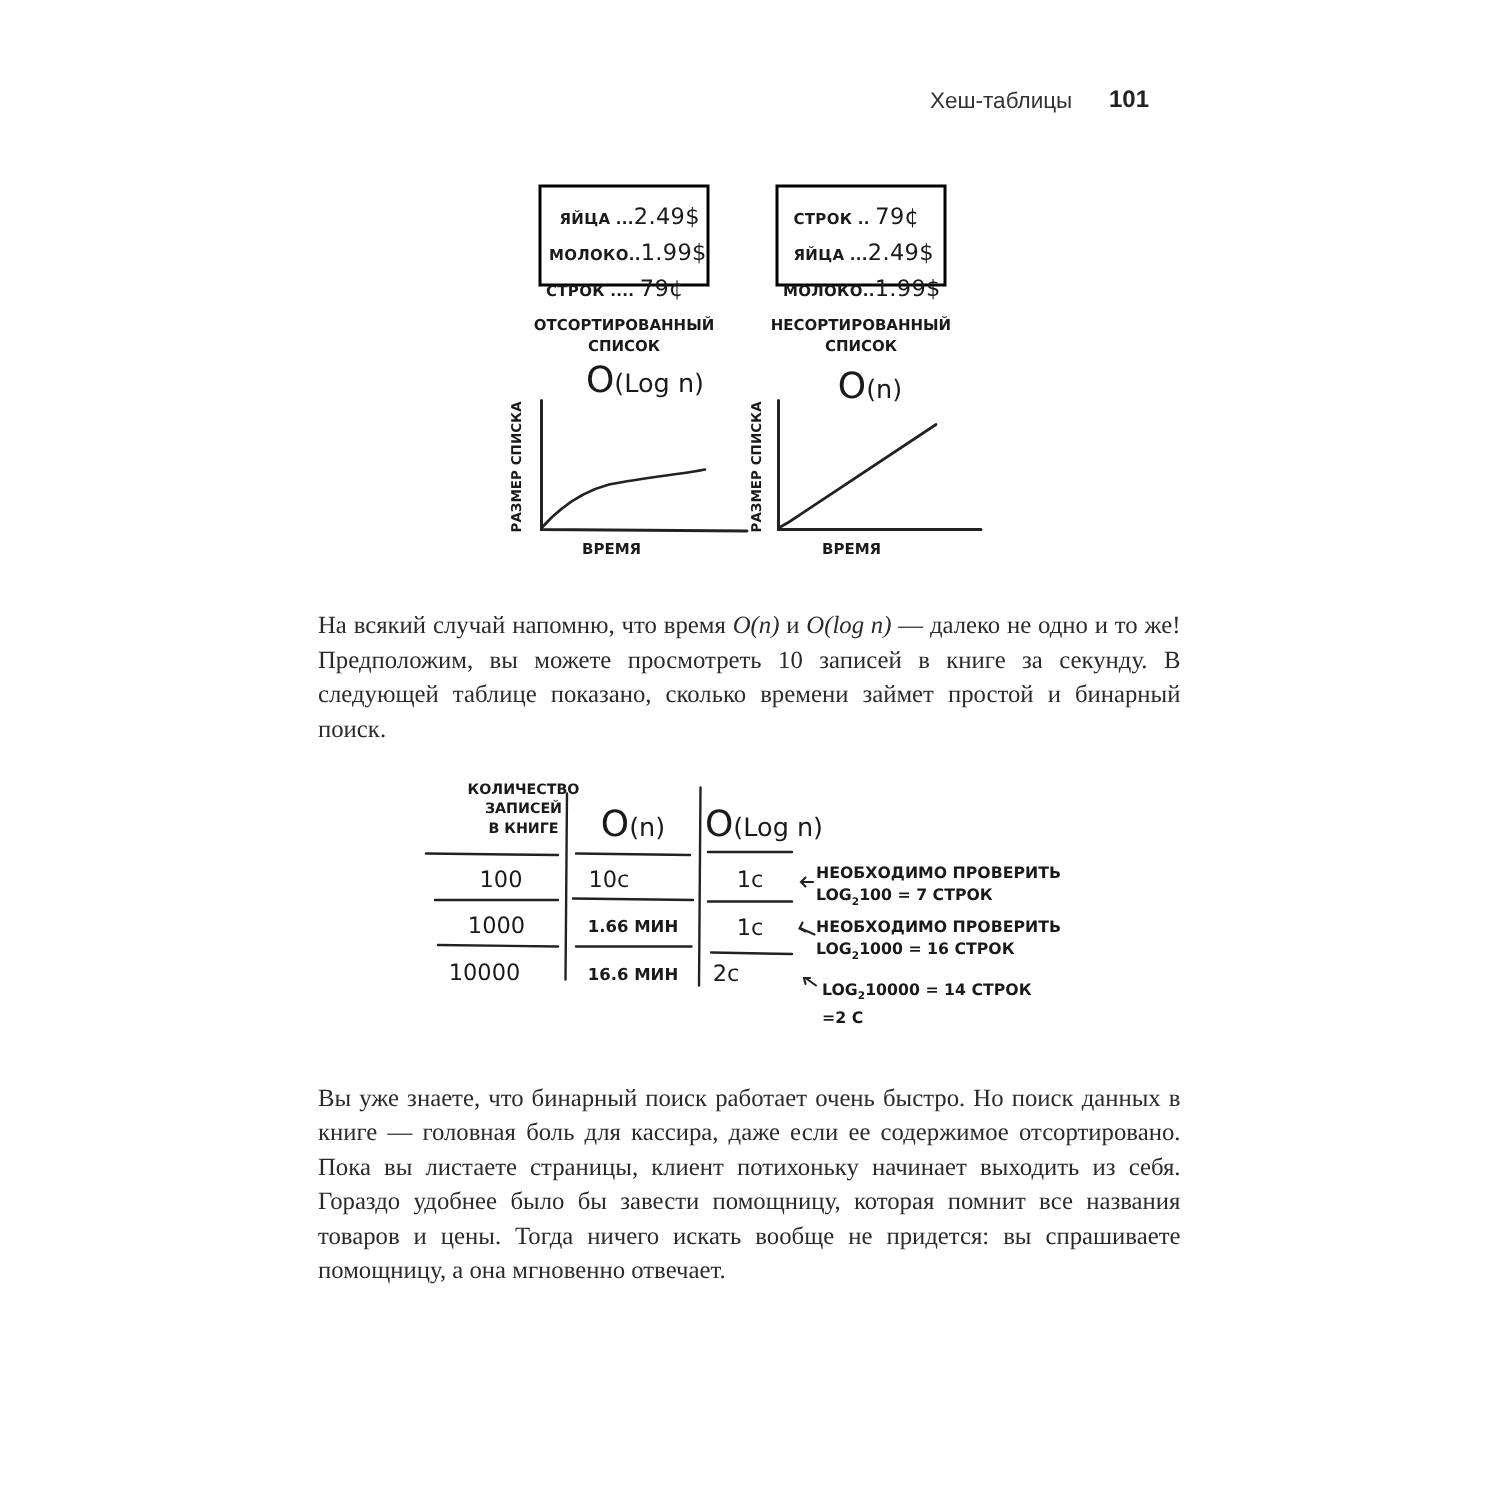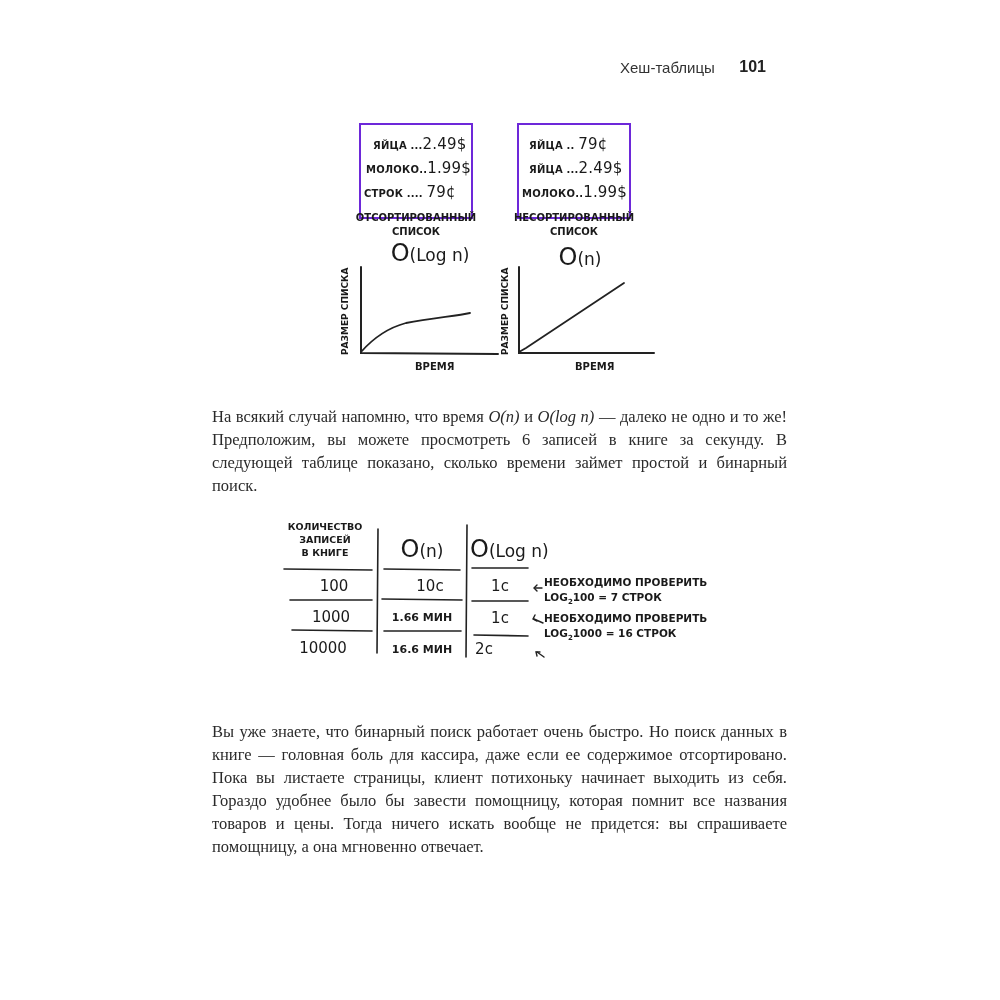--- a/index.html
+++ b/index.html
@@ -4,41 +4,41 @@
   <style>
     html, body { margin:0; padding:0; background:#ffffff; }
     body { width:1000px; height:1000px; position:relative; overflow:hidden; color:#222; }
     .hand { font-family: "DejaVu Sans", sans-serif; font-weight:bold; color:#1a1a1a; }
     .serif { font-family: "Liberation Serif", serif; }
     .running-head { position:absolute; top:57px; left:620px; width:148px; height:22px; font-family:"Liberation Sans", sans-serif; }
     .rh-title { position:absolute; left:0; top:2px; font-size:15px; color:#333; }
     .rh-page { position:absolute; right:2px; top:1px; font-size:16px; font-weight:bold; color:#222; }
 
     .fig1 { position:absolute; left:330px; top:115px; width:330px; height:270px; }
-    .price-box { position:absolute; width:114px; height:96px; border:2px solid #6d28d9; box-sizing:border-box; }
+    .price-box { position:absolute; width:114px; height:68px; border:2px solid #000000; box-sizing:border-box; }
     .price-box .row { position:absolute; left:6px; font-size:10px; letter-spacing:0.2px; white-space:nowrap; }
     .price-box .row .val { font-size:15px; font-weight:normal; }
     .box-left { left:29px; top:8px; }
     .box-right { left:187px; top:8px; }
     .caption { position:absolute; text-align:center; font-size:10px; line-height:14px; }
     .bigo { position:absolute; text-align:center; font-family:"DejaVu Sans", sans-serif; font-size:24px; font-weight:normal; color:#1a1a1a; }
     .bigo small { font-size:17px; }
     .graph { position:absolute; }
     .ylabel { position:absolute; font-size:9px; transform:rotate(-90deg); transform-origin:left top; white-space:nowrap; }
-    .xlabel { position:absolute; font-size:10px;margin-left:27px; }
+    .xlabel { position:absolute; font-size:10px; }
 
     .para { position:absolute; left:212px; width:575px; font-size:16.5px; line-height:23px; text-align:justify; color:#2a2a2a; }
     .para p { margin:0; }
     .para1 { top:405px; }
     .para2 { top:720px; }
     .lastline { text-align-last:left; }
 
     .fig2 { position:absolute; left:280px; top:515px; width:430px; height:180px; }
     .tcell { position:absolute; text-align:center; white-space:nowrap; }
-    .head-small { font-size:9.5px; line-height:13px; }
+    .head-small { font-size:9.5px; line-height:13px;margin-left:24px; }
     .data { font-size:15px; font-weight:normal; font-family:"DejaVu Sans", sans-serif; }
     .data-sm { font-size:11px; font-weight:bold; }
     .note { position:absolute; font-size:10.5px; line-height:15px; white-space:nowrap; }
     .note sub { font-size:7px; }
   </style>
 </head>
 <body>
 
 <div class="running-head">
   <span class="rh-title">Хеш-таблицы</span>
@@ -54,21 +54,21 @@
     <div class="row" style="top:34px;left:5px;">
       <span>МОЛОКО..</span><span class="val">1.99$</span>
     </div>
     <div class="row" style="top:58px;left:3px;">
       <span>СТРОК ....</span> <span class="val">79¢</span>
     </div>
   </div>
 
   <div class="price-box box-right">
     <div class="row" style="top:10px;left:10px;">
-      <span>ЯЙЦА ..</span> <span class="val">79¢</span>
+      <span>СТРОК ..</span> <span class="val">79¢</span>
     </div>
     <div class="row" style="top:34px;left:10px;">
       <span>ЯЙЦА ...</span><span class="val">2.49$</span>
     </div>
     <div class="row" style="top:58px;left:3px;">
       <span>МОЛОКО..</span><span class="val">1.99$</span>
     </div>
   </div>
 
   <div class="caption" style="left:0px;top:96px;width:172px;">
@@ -96,21 +96,21 @@
 
   <svg class="graph" style="left:184px;top:150px;" width="150" height="92" viewBox="0 0 150 92">
     <path d="M5,2 L5,88 L140,88" fill="none" stroke="#222" stroke-width="2" stroke-linecap="round"></path>
     <path d="M5,87 L12,83 L110,18" fill="none" stroke="#222" stroke-width="1.8" stroke-linecap="round"></path>
   </svg>
   <div class="ylabel" style="left:170px;top:240px;">РАЗМЕР СПИСКА</div>
   <div class="xlabel" style="left:218px;top:246px;">ВРЕМЯ</div>
 </div>
 
 <div class="para para1 serif">
-  <p class="lastline"><span>На всякий случай напомню, что время </span><i>O(n)</i><span> и </span><i>O(log n)</i><span> — далеко не одно и то же! Предположим, вы можете просмотреть 6 записей в книге за секунду. В следующей таблице показано, сколько времени займет простой и бинарный поиск.</span></p>
+  <p class="lastline"><span>На всякий случай напомню, что время </span><i>O(n)</i><span> и </span><i>O(log n)</i><span> — далеко не одно и то же! Предположим, вы можете просмотреть 10 записей в книге за секунду. В следующей таблице показано, сколько времени займет простой и бинарный поиск.</span></p>
 </div>
 
 <div class="fig2 hand">
   <svg style="position:absolute;left:0;top:0;" width="430" height="180" viewBox="0 0 430 180">
     <g stroke="#222" stroke-width="1.6" fill="none" stroke-linecap="round">
 
       <path d="M98,14 L97,138"></path>
       <path d="M187,10 L186,142"></path>
 
       <path d="M4,54 L92,55"></path>
@@ -142,36 +142,40 @@
     <div>В КНИГЕ</div>
   </div>
   <div class="tcell bigo" style="left:104px;top:20px;width:76px;position:absolute;">
     <span>O</span><small>(n)</small>
   </div>
   <div class="tcell bigo" style="left:190px;top:20px;width:90px;text-align:left;position:absolute;">
     <span>O</span><small>(Log n)</small>
   </div>
 
   <div class="tcell data" style="left:14px;top:62px;width:80px;">100</div>
-  <div class="tcell data" style="left:112px;top:62px;width:76px;">10с</div>
+  <div class="tcell data" style="left:88px;top:62px;width:76px;">10с</div>
   <div class="tcell data" style="left:192px;top:62px;width:56px;">1с</div>
 
   <div class="tcell data" style="left:10px;top:93px;width:82px;">1000</div>
   <div class="tcell data-sm" style="left:104px;top:96px;width:76px;">1.66 МИН</div>
   <div class="tcell data" style="left:192px;top:94px;width:56px;">1с</div>
 
   <div class="tcell data" style="left:0;top:124px;width:86px;">10000</div>
   <div class="tcell data-sm" style="left:104px;top:128px;width:76px;">16.6 МИН</div>
   <div class="tcell data" style="left:176px;top:125px;width:56px;">2с</div>
 
   <div class="note" style="left:264px;top:60px;">
     <div>НЕОБХОДИМО ПРОВЕРИТЬ</div>
     <div><span>LOG</span><sub>2</sub><span>100 = 7 СТРОК</span></div>
   </div>
   <div class="note" style="left:264px;top:96px;">
     <div>НЕОБХОДИМО ПРОВЕРИТЬ</div>
     <div><span>LOG</span><sub>2</sub><span>1000 = 16 СТРОК</span></div>
   </div>
+  <div class="note" style="left:268px;top:138px;">
+    <div><span>LOG</span><sub>2</sub><span>10000 = 14 СТРОК</span></div>
+    <div>=2 С</div>
+  </div>
 </div>
 
 <div class="para para2 serif">
   <p class="lastline">Вы уже знаете, что бинарный поиск работает очень быстро. Но поиск данных в книге — головная боль для кассира, даже если ее содержимое отсортировано. Пока вы листаете страницы, клиент потихоньку начинает выходить из себя. Гораздо удобнее было бы завести помощницу, которая помнит все названия товаров и цены. Тогда ничего искать вообще не придется: вы спрашиваете помощницу, а она мгновенно отвечает.</p>
 </div>
 
 </body></html>

